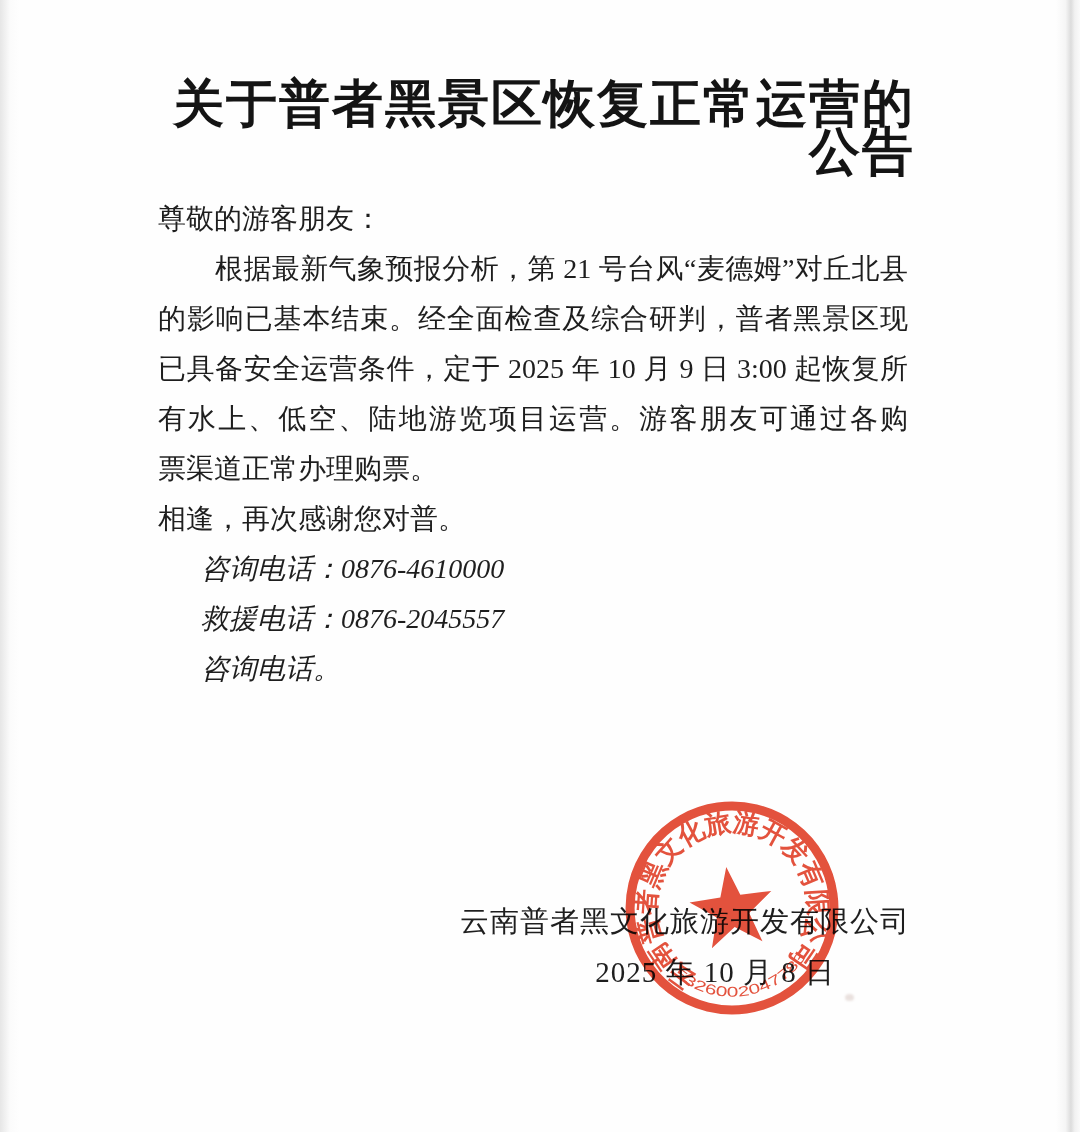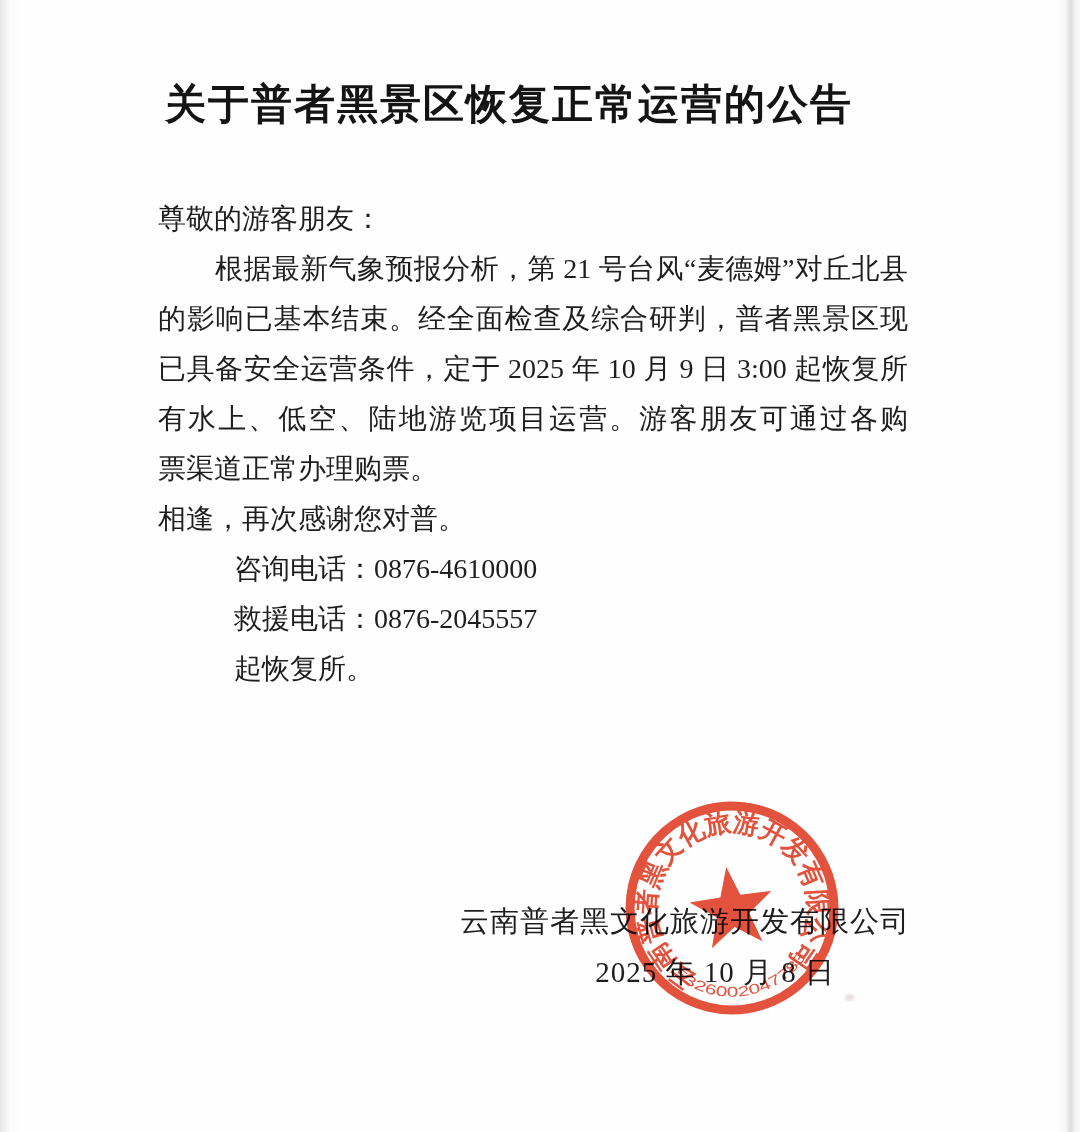--- a/index.html
+++ b/index.html
@@ -13,40 +13,40 @@
   .page {
     position: absolute; inset: 0;
     background: linear-gradient(to right, #e6e6e6 0px, #fbfbfb 10px, #fefefe 20px);
   }
   .edge-right {
     position: absolute; top: 0; right: 0; width: 24px; height: 100%;
     background: linear-gradient(to right, rgba(255,255,255,0) 0%, #f5f5f5 40%, #dcdcdc 62%, #f1f1f1 78%, #fafafa 100%);
   }
   .title {
     position: absolute; top: 80px; left: 165px; width: 750px;
-    margin: 0; text-align: left;
-    font-size: 41px; font-weight: 700; color: #141414;
+    margin: 0; text-align: right;
+    font-size: 51px; font-weight: 700; color: #141414;
     letter-spacing: 2px; line-height: 48px;
   }
   .doc-body {
     position: absolute; left: 158px; top: 194px; width: 750px;
     color: #1e1e1e;
   }
   .line {
     font-size: 28px; line-height: 50px; height: 50px;
     white-space: nowrap;
   }
   .just {
     white-space: normal;
     text-align: justify;
     text-align-last: justify;
     text-justify: inter-character;
   }
   .indent { text-indent: 57px; }
-  .contact { margin-left: 76px; }
+  .contact { margin-left: 43px; font-style: italic; }
   .company-line {
     position: absolute; left: 165px; top: 901px; width: 745px;
     text-align: right; font-size: 29px; color: #1e1e1e; letter-spacing: 1px;
     line-height: 40px;
   }
   .date-line {
     position: absolute; left: 165px; top: 951px; width: 745px;
     text-align: right; padding-right: 75px; box-sizing: border-box;
     font-size: 29px; color: #1e1e1e; letter-spacing: 1px; line-height: 42px;
   }
@@ -78,21 +78,21 @@
     <div class="line just indent">根据最新气象预报分析，第 21 号台风“麦德姆”对丘北县</div>
     <div class="line just">的影响已基本结束。经全面检查及综合研判，普者黑景区现</div>
     <div class="line just">已具备安全运营条件，定于 2025 年 10 月 9 日 3:00 起恢复所</div>
     <div class="line just">有水上、低空、陆地游览项目运营。游客朋友可通过各购</div>
     <div class="line">票渠道正常办理购票。</div>
 
     <div class="line">相逢，再次感谢您对普。</div>
 
     <div class="line contact">咨询电话：0876-4610000</div>
     <div class="line contact">救援电话：0876-2045557</div>
-    <div class="line contact">起恢复所。</div>
+    <div class="line contact">咨询电话。</div>
   </div>
 
   <div class="company-line">云南普者黑文化旅游开发有限公司</div>
   <div class="date-line">2025 年 10 月 8 日</div>
 
   <div class="seal">
     <svg viewBox="0 0 222 222" xmlns="http://www.w3.org/2000/svg">
       <defs>
         <path id="ringPath" d="M 67.4 173.3 A 76 76 0 1 1 154.6 173.3" fill="none"></path>
         <path id="serialPath" d="M 34.8 155 A 88 88 0 0 0 187.2 155" fill="none"></path>

